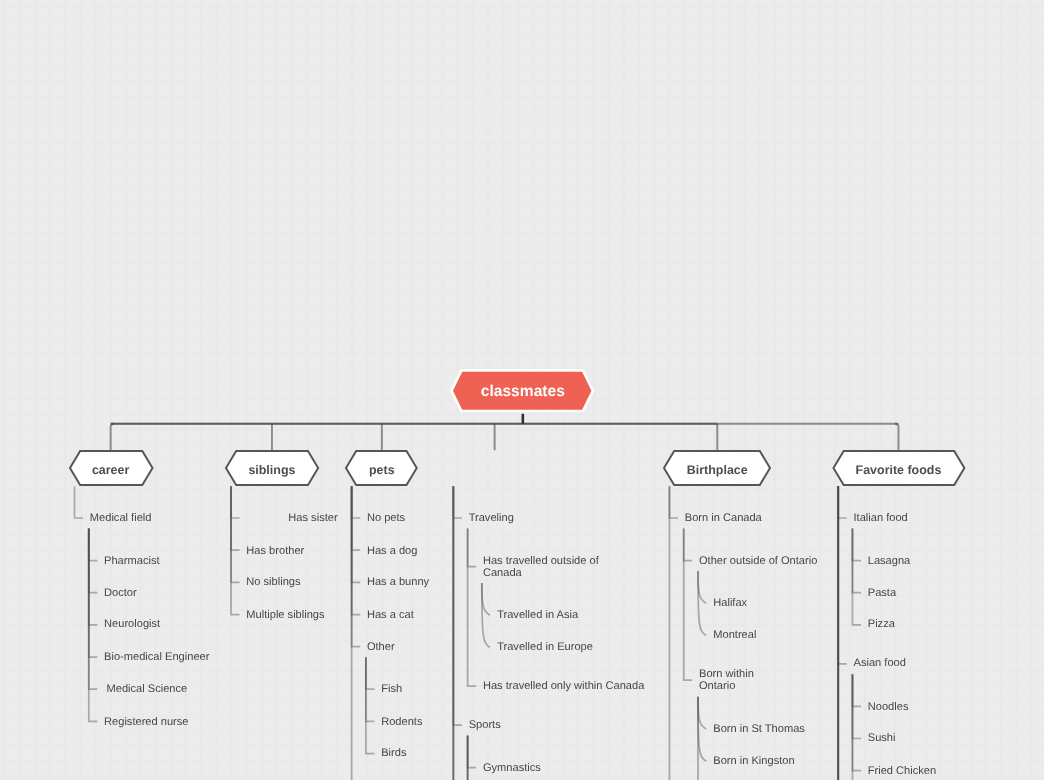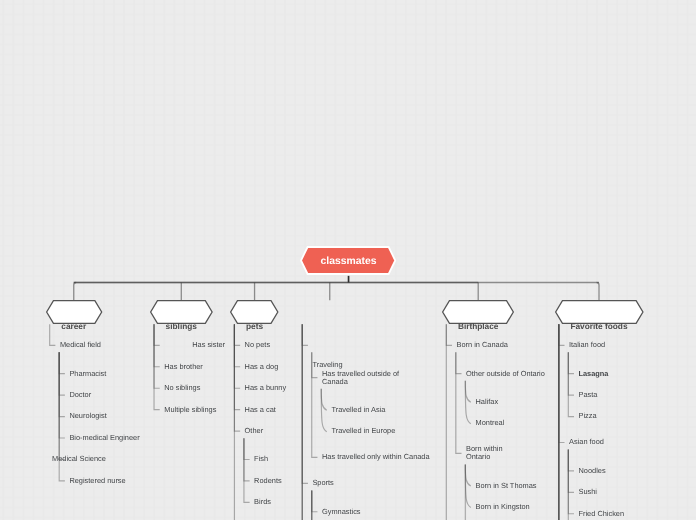--- a/index.html
+++ b/index.html
@@ -15,21 +15,21 @@
     font-family:"Liberation Sans",sans-serif;
     -webkit-font-smoothing:antialiased;
     text-rendering:geometricPrecision;
   }
   #canvas{position:relative;width:696px;height:520px;}
   #links{position:absolute;left:0;top:0;width:696px;height:520px;}
   .hex{position:absolute;}
   .hex svg{position:absolute;left:0;top:0;overflow:visible;}
   .hexlabel{position:absolute;left:0;top:0;width:100%;height:100%;
     display:flex;align-items:center;justify-content:center;
-    font-weight:bold;font-size:8.3px;color:#4d4d4d;white-space:pre;padding-top:14px;}
+    font-weight:bold;font-size:8.3px;color:#4d4d4d;white-space:pre;padding-top:1px;}
   .hexlabel.root{color:#ffffff;font-size:10.4px;padding-top:1px;}
   .leaf{position:absolute;color:#424548;font-size:7.4px;line-height:8px;white-space:pre;}
 </style>
 </head>
 <body>
 
 <div id="canvas">
   <svg id="links" viewBox="0 0 696 520" width="696" height="520">
       <path d="M73.75 282.5 L599 282.5" fill="none" stroke="#3c3c3c" stroke-width="1.3" stroke-opacity="0.55" stroke-linecap="butt" stroke-linejoin="miter"></path>
       <path d="M73.75 282.5 L478.2 282.5" fill="none" stroke="#3c3c3c" stroke-width="1.3" stroke-opacity="0.55" stroke-linecap="butt" stroke-linejoin="miter"></path>
@@ -132,49 +132,49 @@
       <svg width="71.978125" height="24">
         <path d="M7.45 0.65 L64.528125 0.65 L71.328125 12 L64.528125 23.35 L7.45 23.35 L0.65 12 Z" fill="#ffffff" stroke="#555555" stroke-width="1.3"></path>
       </svg>
       <div class="hexlabel">Birthplace</div>
     </div>
     <div class="leaf" style="left: 59.8891px; top: 341.225px;">Medical field</div>
     <div class="leaf" style="left: 69.3891px; top: 369.575px;">Pharmacist</div>
     <div class="leaf" style="left: 69.3891px; top: 391.025px;">Doctor</div>
     <div class="leaf" style="left: 69.3891px; top: 412.475px;">Neurologist</div>
     <div class="leaf" style="left: 69.3891px; top: 433.925px;">Bio-medical Engineer</div>
-    <div class="leaf" style="left: 52px; top: 455.375px; text-align: center;">Medical Science</div>
+    <div class="leaf" style="left: 71px; top: 455.375px; text-align: center;">Medical Science</div>
     <div class="leaf" style="left: 69.3891px; top: 476.825px;">Registered nurse</div>
     <div class="leaf" style="left: 164.22px; top: 341px; padding-left: 28px;">Has sister</div>
     <div class="leaf" style="left: 164.22px; top: 362.675px;">Has brother</div>
     <div class="leaf" style="left: 164.22px; top: 384.125px;">No siblings</div>
     <div class="leaf" style="left: 164.22px; top: 405.575px;">Multiple siblings</div>
     <div class="leaf" style="left: 244.619px; top: 341.225px;">No pets</div>
     <div class="leaf" style="left: 244.619px; top: 362.675px;">Has a dog</div>
     <div class="leaf" style="left: 244.619px; top: 384.125px;">Has a bunny</div>
     <div class="leaf" style="left: 244.619px; top: 405.575px;">Has a cat</div>
     <div class="leaf" style="left: 244.619px; top: 427.025px;">Other</div>
     <div class="leaf" style="left: 254.119px; top: 455.375px;">Fish</div>
     <div class="leaf" style="left: 254.119px; top: 476.825px;">Rodents</div>
     <div class="leaf" style="left: 254.119px; top: 498.275px;">Birds</div>
-    <div class="leaf" style="left: 312.444px; top: 341.225px; margin-top: 20px;">Traveling</div>
+    <div class="leaf" style="left: 312.444px; top: 341.225px;">Traveling</div>
     <div class="leaf" style="left: 321.944px; top: 369.575px;"><div>Has travelled outside of</div><div>Canada</div></div>
     <div class="leaf" style="left: 331.444px; top: 405.925px;">Travelled in Asia</div>
     <div class="leaf" style="left: 331.444px; top: 427.375px;">Travelled in Europe</div>
     <div class="leaf" style="left: 321.944px; top: 453.325px;">Has travelled only within Canada</div>
     <div class="leaf" style="left: 312.444px; top: 479.275px;">Sports</div>
     <div class="leaf" style="left: 321.944px; top: 507.625px;">Gymnastics</div>
     <div class="leaf" style="left: 456.511px; top: 341.225px;">Born in Canada</div>
     <div class="leaf" style="left: 466.011px; top: 369.575px;">Other outside of Ontario</div>
     <div class="leaf" style="left: 475.511px; top: 397.925px;">Halifax</div>
     <div class="leaf" style="left: 475.511px; top: 419.375px;">Montreal</div>
     <div class="leaf" style="left: 466.011px; top: 445.325px;"><div>Born within</div><div>Ontario</div></div>
     <div class="leaf" style="left: 475.511px; top: 481.675px;">Born in St Thomas</div>
     <div class="leaf" style="left: 475.511px; top: 503.125px;">Born in Kingston</div>
     <div class="leaf" style="left: 569.014px; top: 341.225px;">Italian food</div>
-    <div class="leaf" style="left: 578.514px; top: 369.575px; font-weight: bold;">Lasagna</div>
+    <div class="leaf" style="left: 578.514px; top: 369.575px;">Lasagna</div>
     <div class="leaf" style="left: 578.514px; top: 391.025px;">Pasta</div>
     <div class="leaf" style="left: 578.514px; top: 412.475px;">Pizza</div>
     <div class="leaf" style="left: 569.014px; top: 438.425px;">Asian food</div>
     <div class="leaf" style="left: 578.514px; top: 466.775px;">Noodles</div>
     <div class="leaf" style="left: 578.514px; top: 488.225px;">Sushi</div>
     <div class="leaf" style="left: 578.514px; top: 509.675px;">Fried Chicken</div>
   </div>
 
 </body></html>

